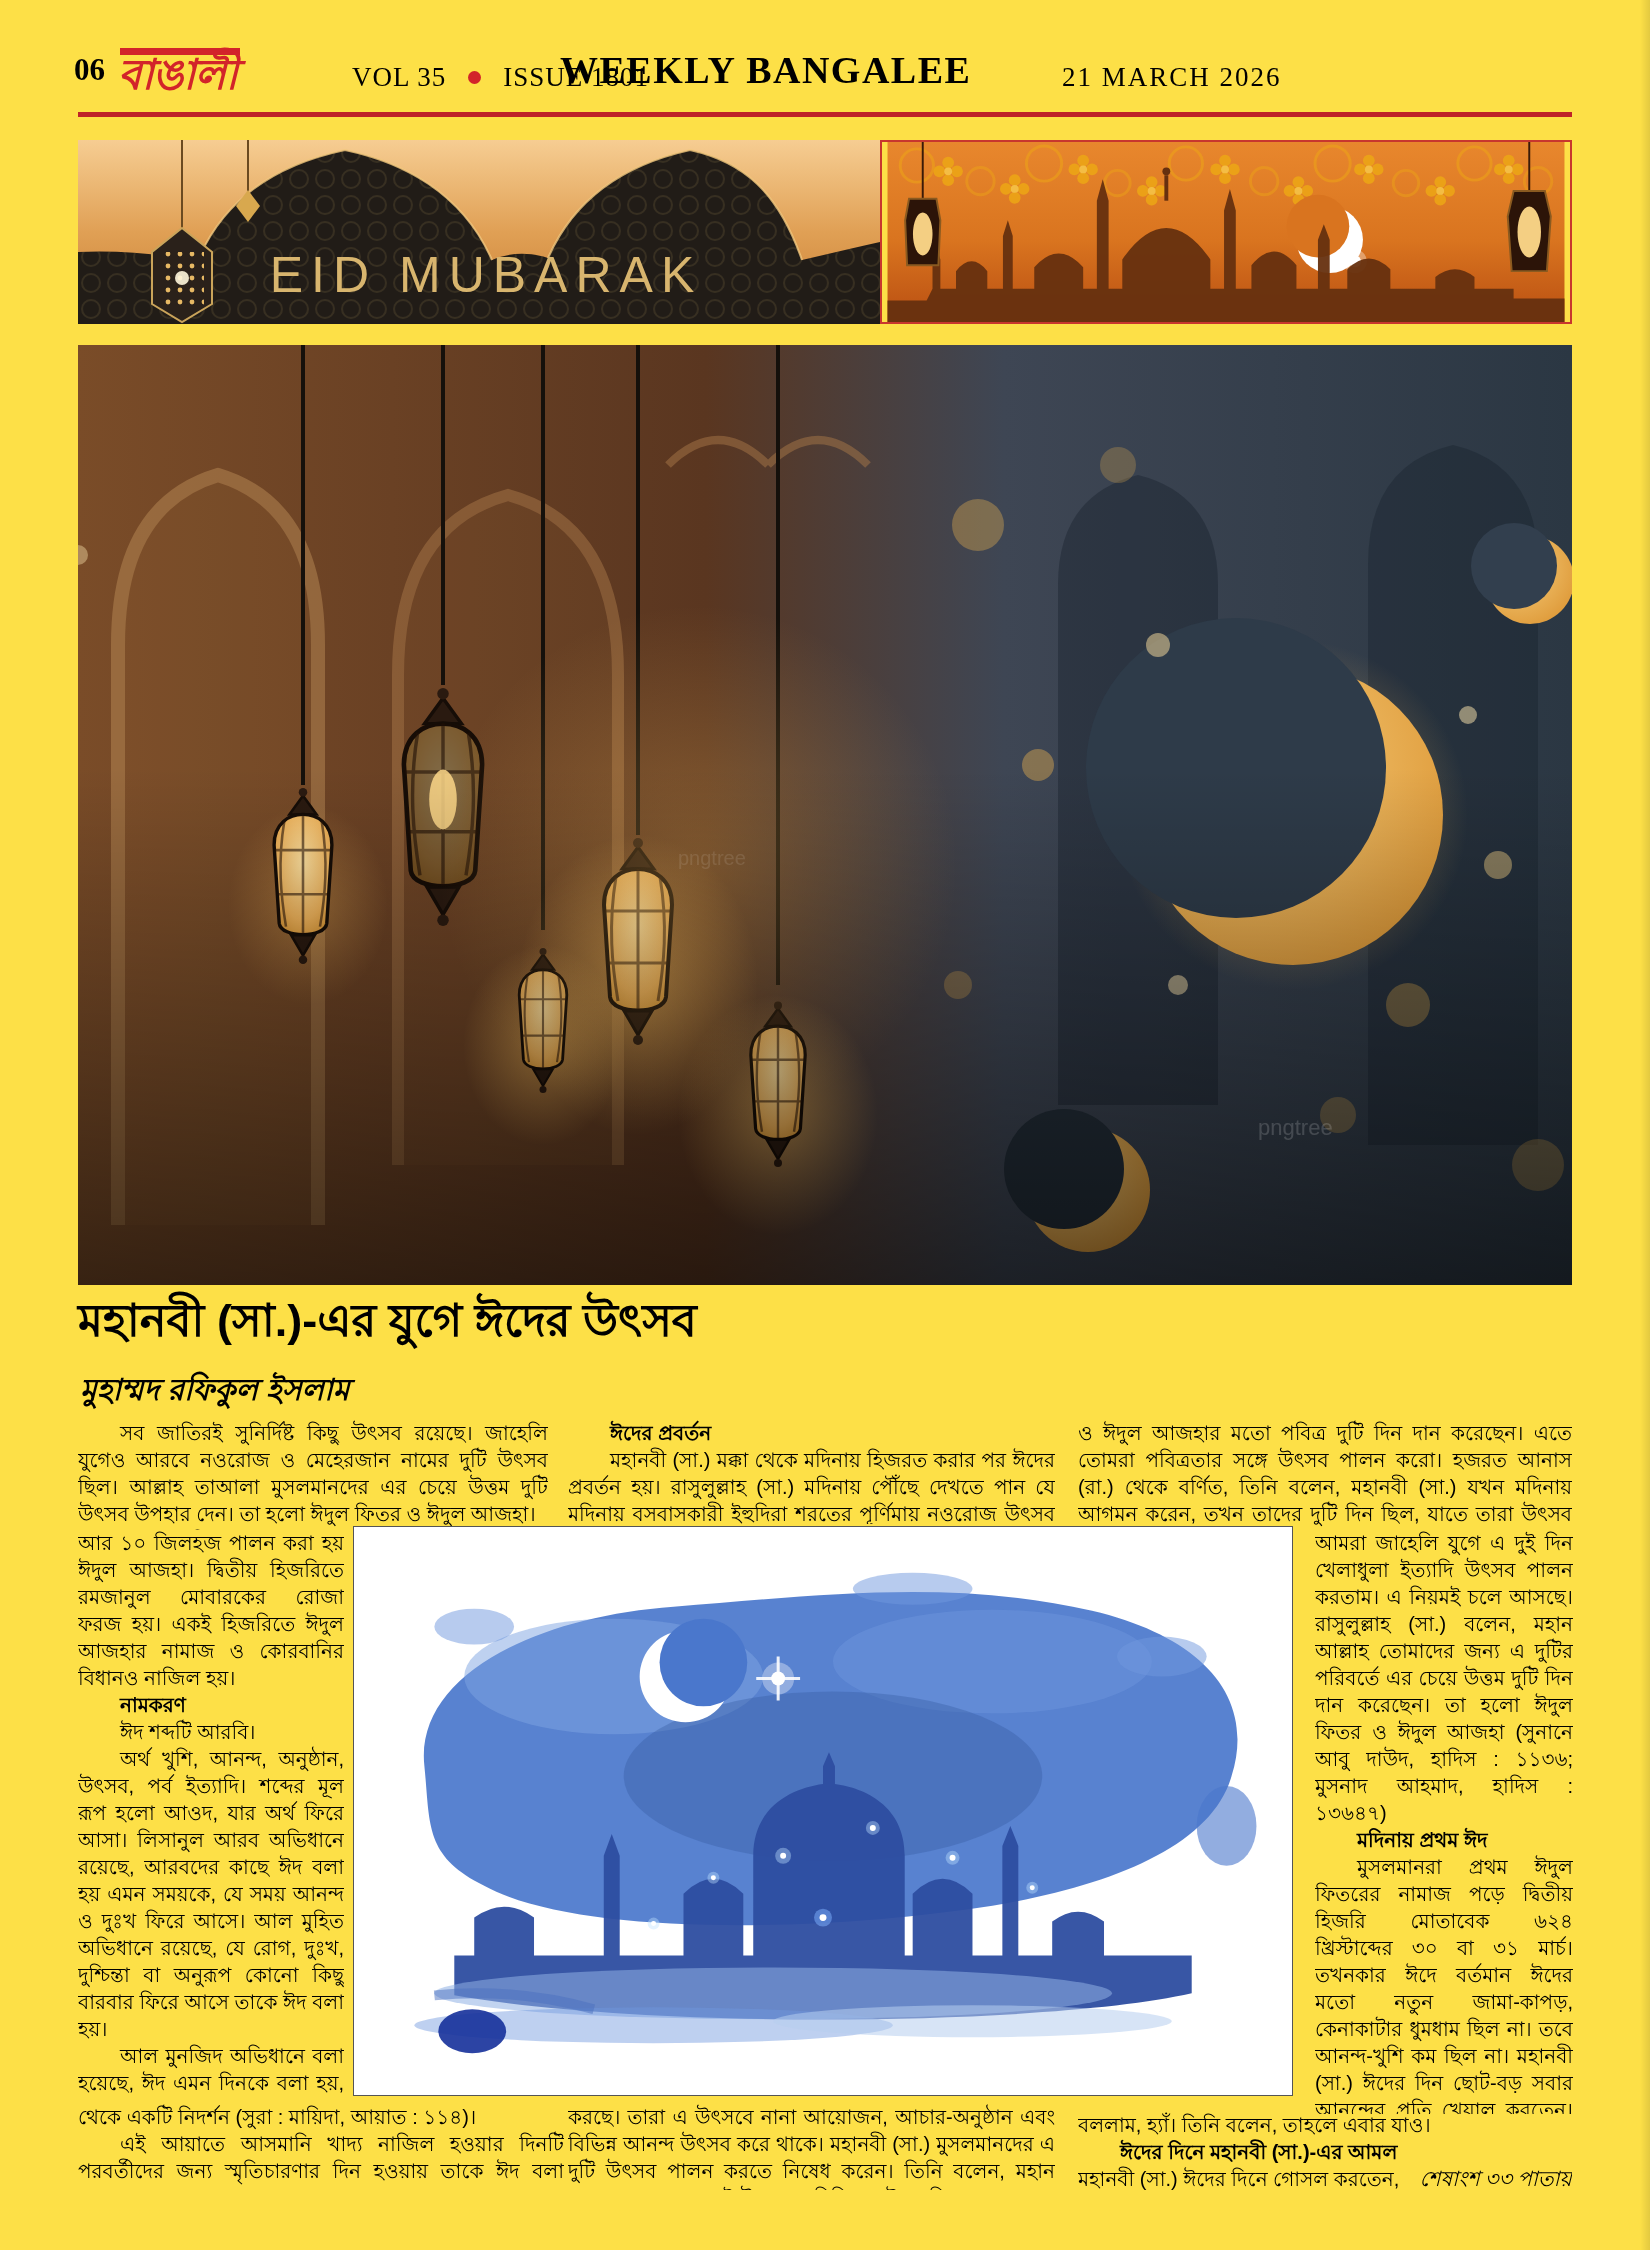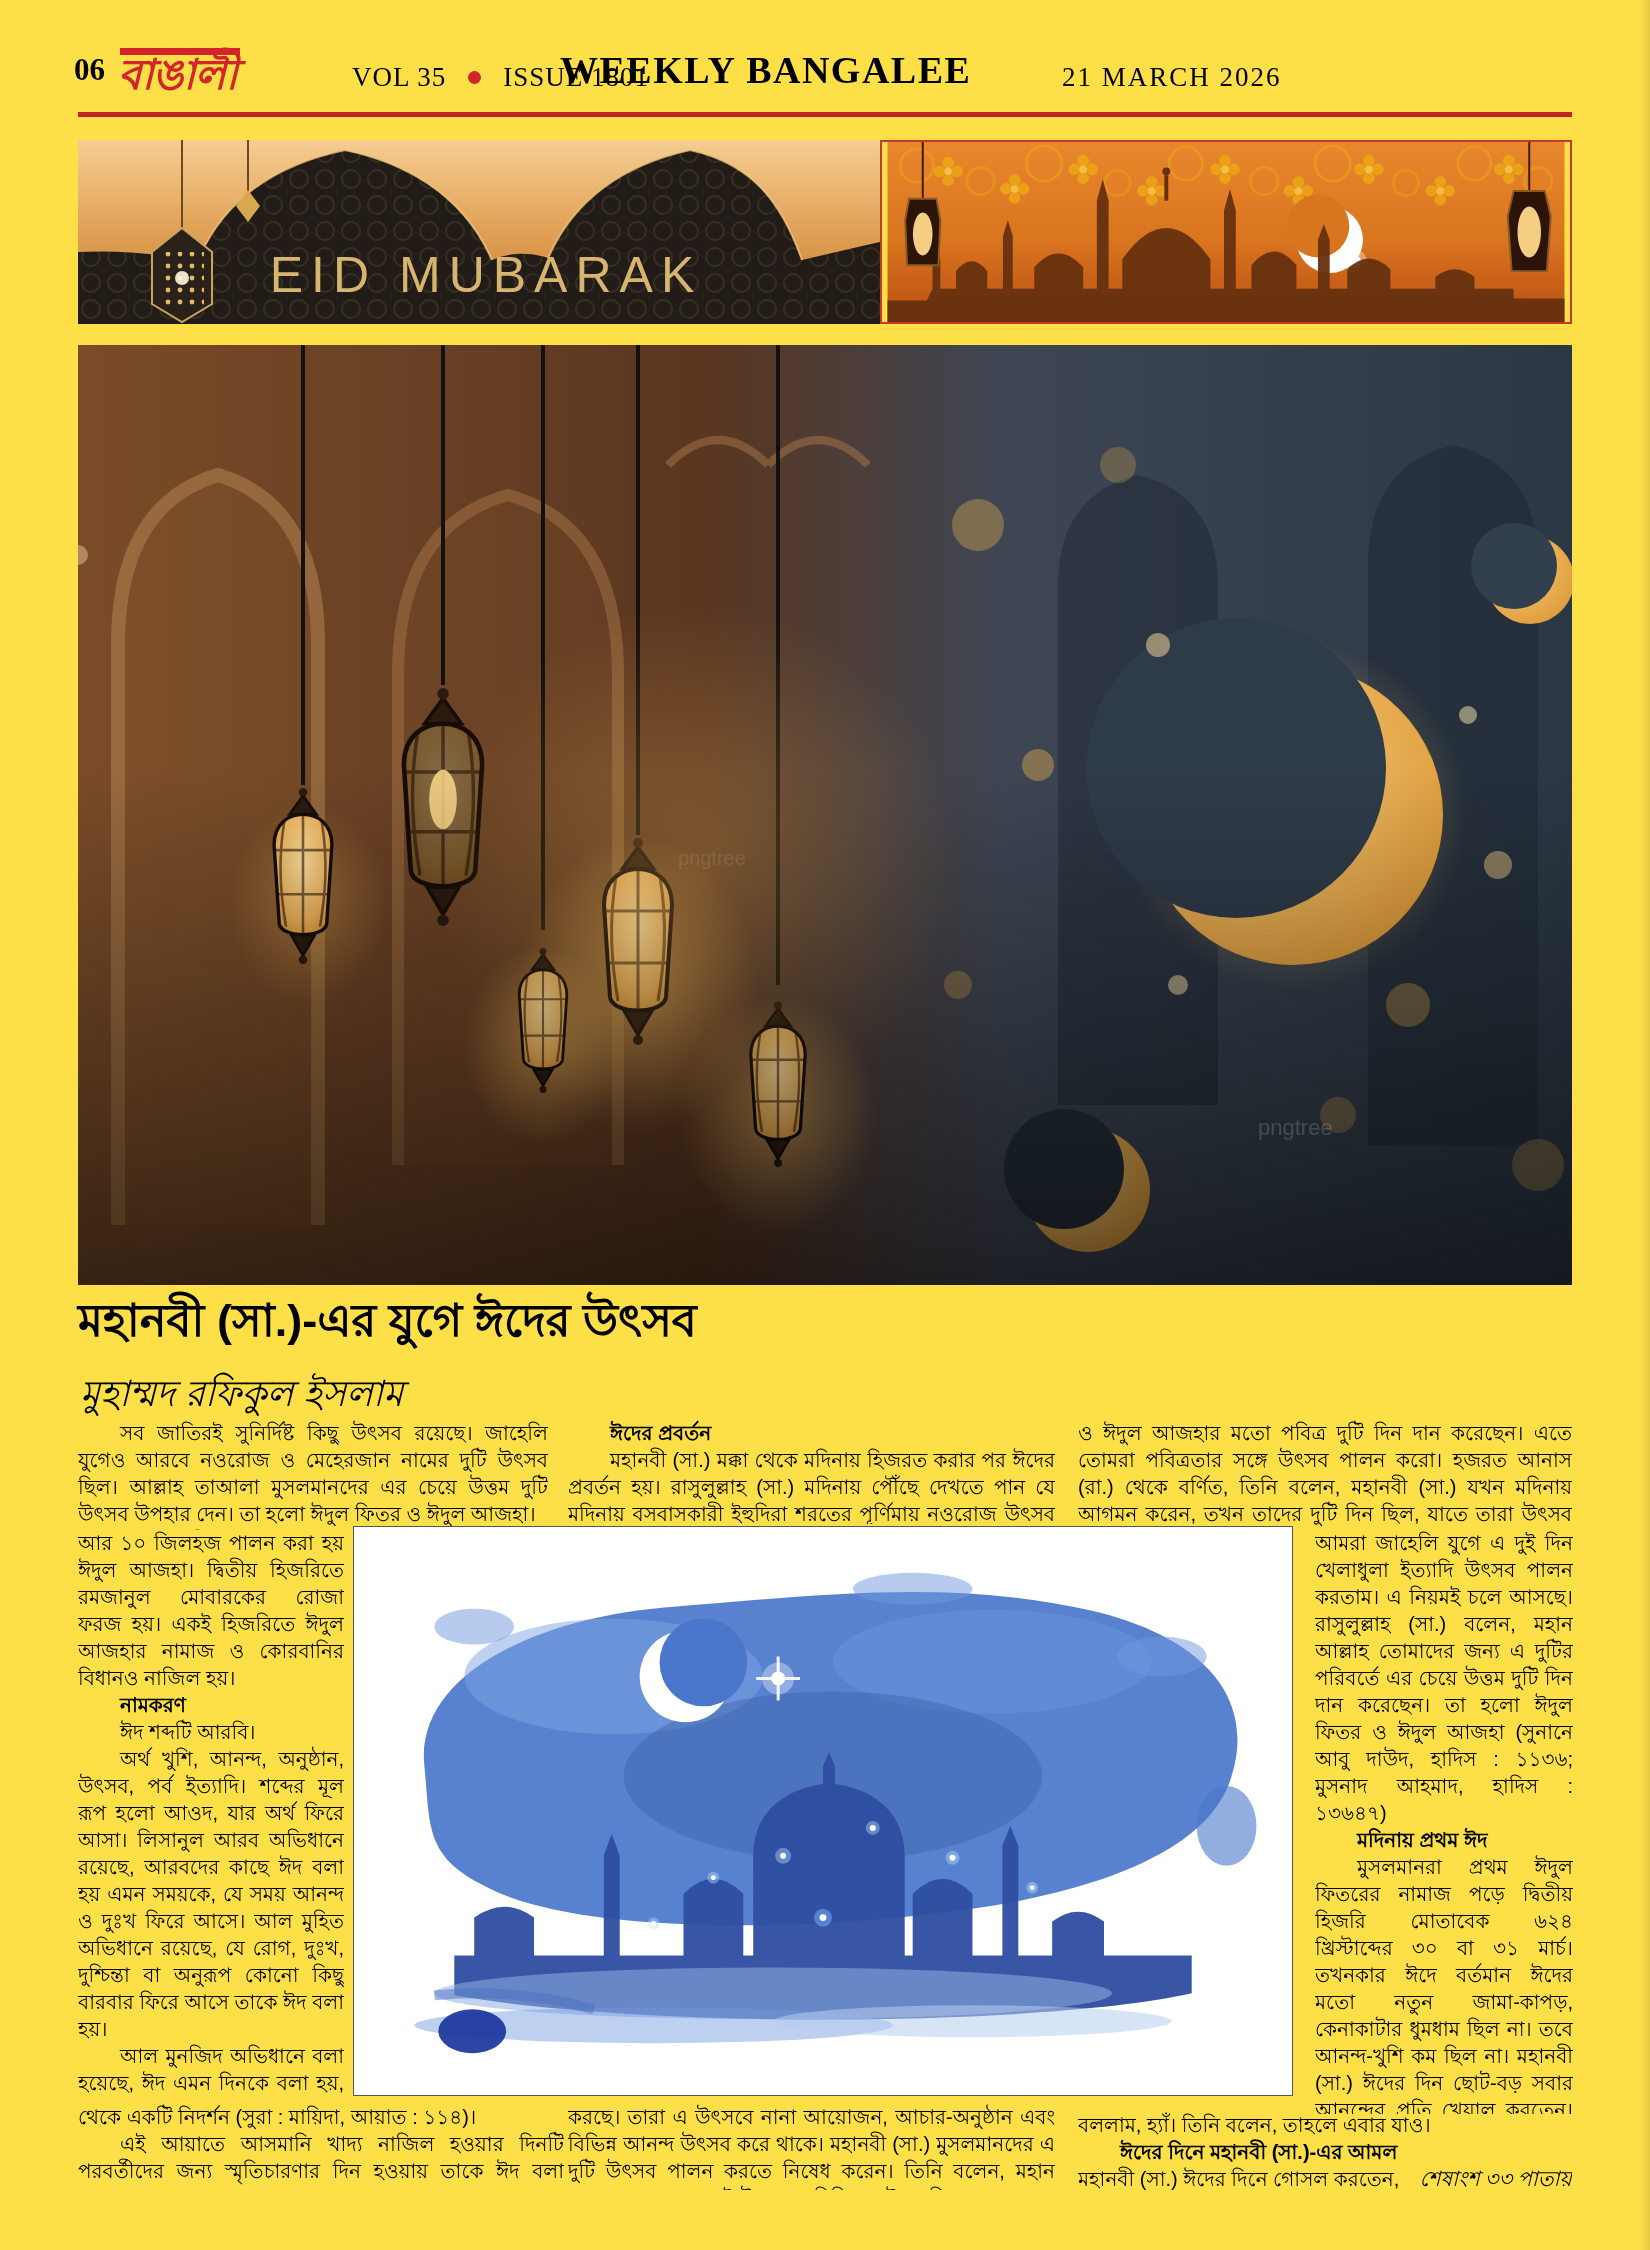--- a/index.html
+++ b/index.html
@@ -26,21 +26,21 @@
   
   .banner{left:78px;top:140px;width:1494px;height:184px;display:flex;}
   .banner-left{position:relative;width:802px;height:184px;overflow:hidden;}
   .banner-right{position:relative;width:692px;height:184px;overflow:hidden;border:2px solid #c8372e;box-sizing:border-box;}
 
   
   .photo{left:78px;top:345px;width:1494px;height:940px;overflow:hidden;}
 
   
   .headline{left:78px;top:1290px;width:1200px;font-size:45px;line-height:62px;font-weight:700;}
-  .byline{left:80px;top:1366px;font-size:36px;font-weight:400;font-style:italic;}
+  .byline{left:80px;top:1366px;font-size:30px;font-weight:700;font-style:italic;}
   .colseg{font-size:20px;line-height:27px;text-align:justify;overflow:hidden;}
   .colseg .para{text-indent:42px;}
   .colseg .para.cont{text-indent:0;}
   .colseg .subhead{font-weight:700;text-indent:42px;}
   .c1top{left:78px;top:1420px;width:470px;height:110px;}
   .c1nar{left:78px;top:1530px;width:266px;height:568px;}
   .c1bot{left:78px;top:2104px;width:486px;height:86px;}
   .c2top{left:568px;top:1420px;width:487px;height:104px;}
   .c2bot{left:568px;top:2104px;width:487px;height:86px;}
   .c3top{left:1078px;top:1420px;width:494px;height:108px;}

